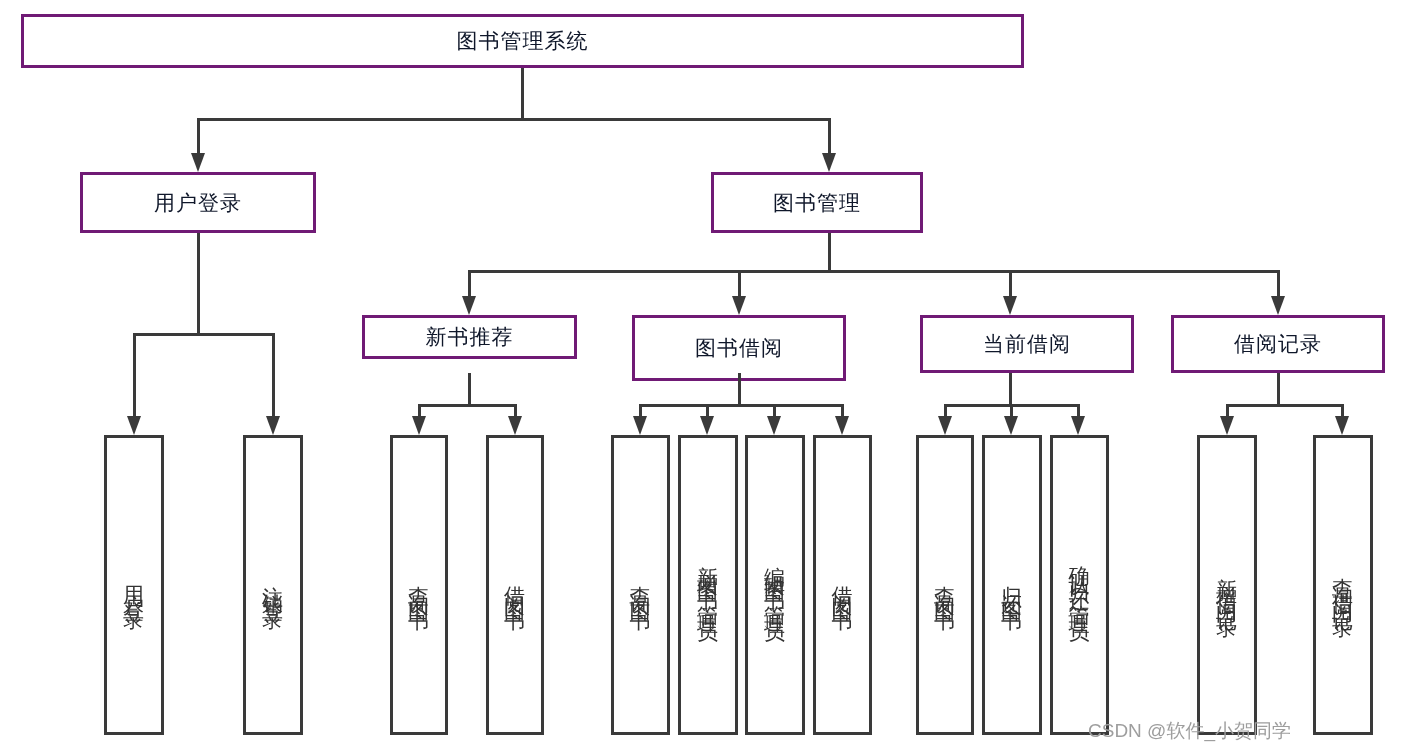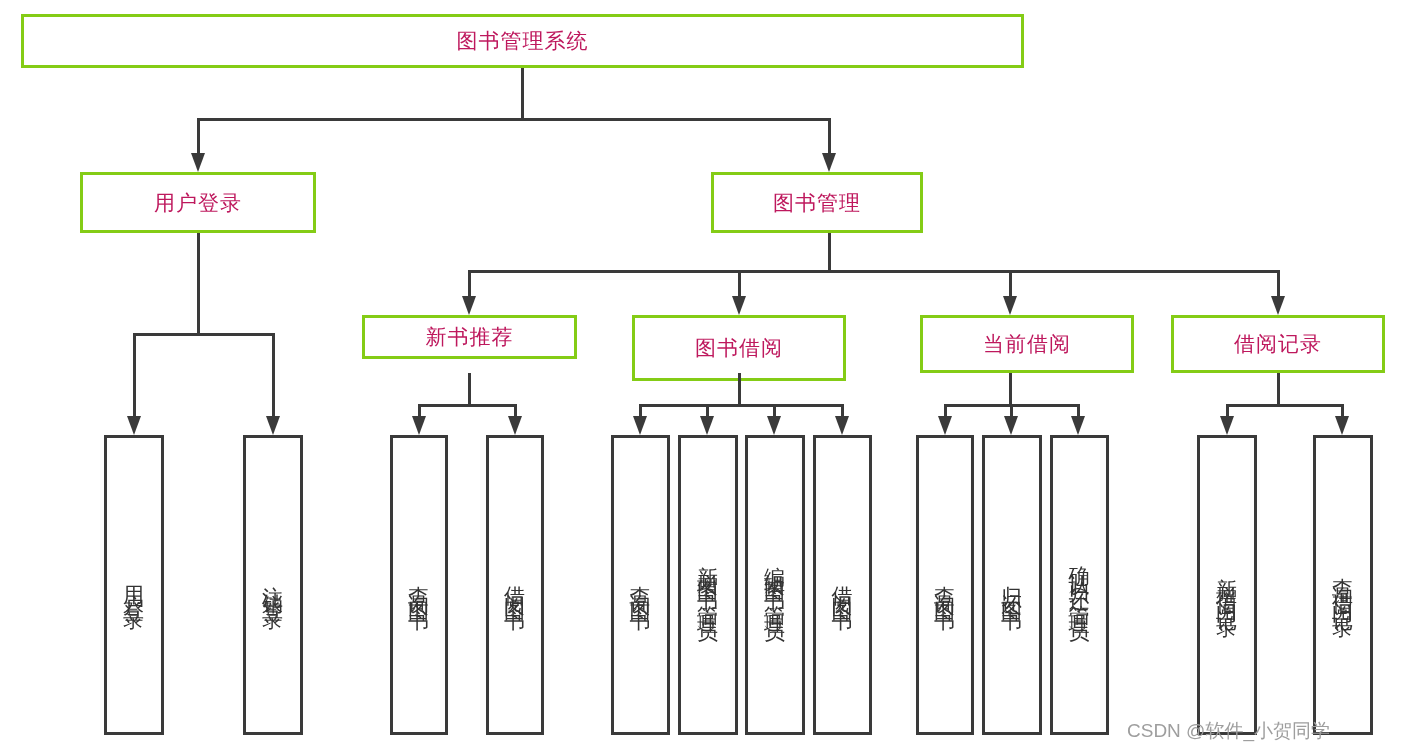--- a/index.html
+++ b/index.html
@@ -13,26 +13,26 @@
   .canvas {
     position: relative;
     width: 1405px;
     height: 747px;
     background: #ffffff;
     overflow: hidden;
   }
   .node {
     position: absolute;
     box-sizing: border-box;
-    border: 3px solid #84cc16;
+    border: 3px solid #701a75;
     background: #ffffff;
     display: flex;
     align-items: center;
     justify-content: center;
-    color: #be185d;
+    color: #0f172a;
     font-size: 21px;
     letter-spacing: 1px;
   }
   .leaf {
     position: absolute;
     top: 435px;
     height: 300px;
     box-sizing: border-box;
     border: 3px solid #3a3a3a;
     background: #ffffff;
@@ -62,21 +62,21 @@
   .arrow {
     position: absolute;
     width: 0;
     height: 0;
     border-left: 7px solid transparent;
     border-right: 7px solid transparent;
     border-top: 19px solid #3a3a3a;
   }
   .watermark {
     position: absolute;
-    left: 1127px;
+    left: 1088px;
     top: 718px;
     font-size: 19px;
     color: #9e9e9e;
     white-space: nowrap;
     z-index: 5;
   }
 </style>
 </head>
 <body>
 

